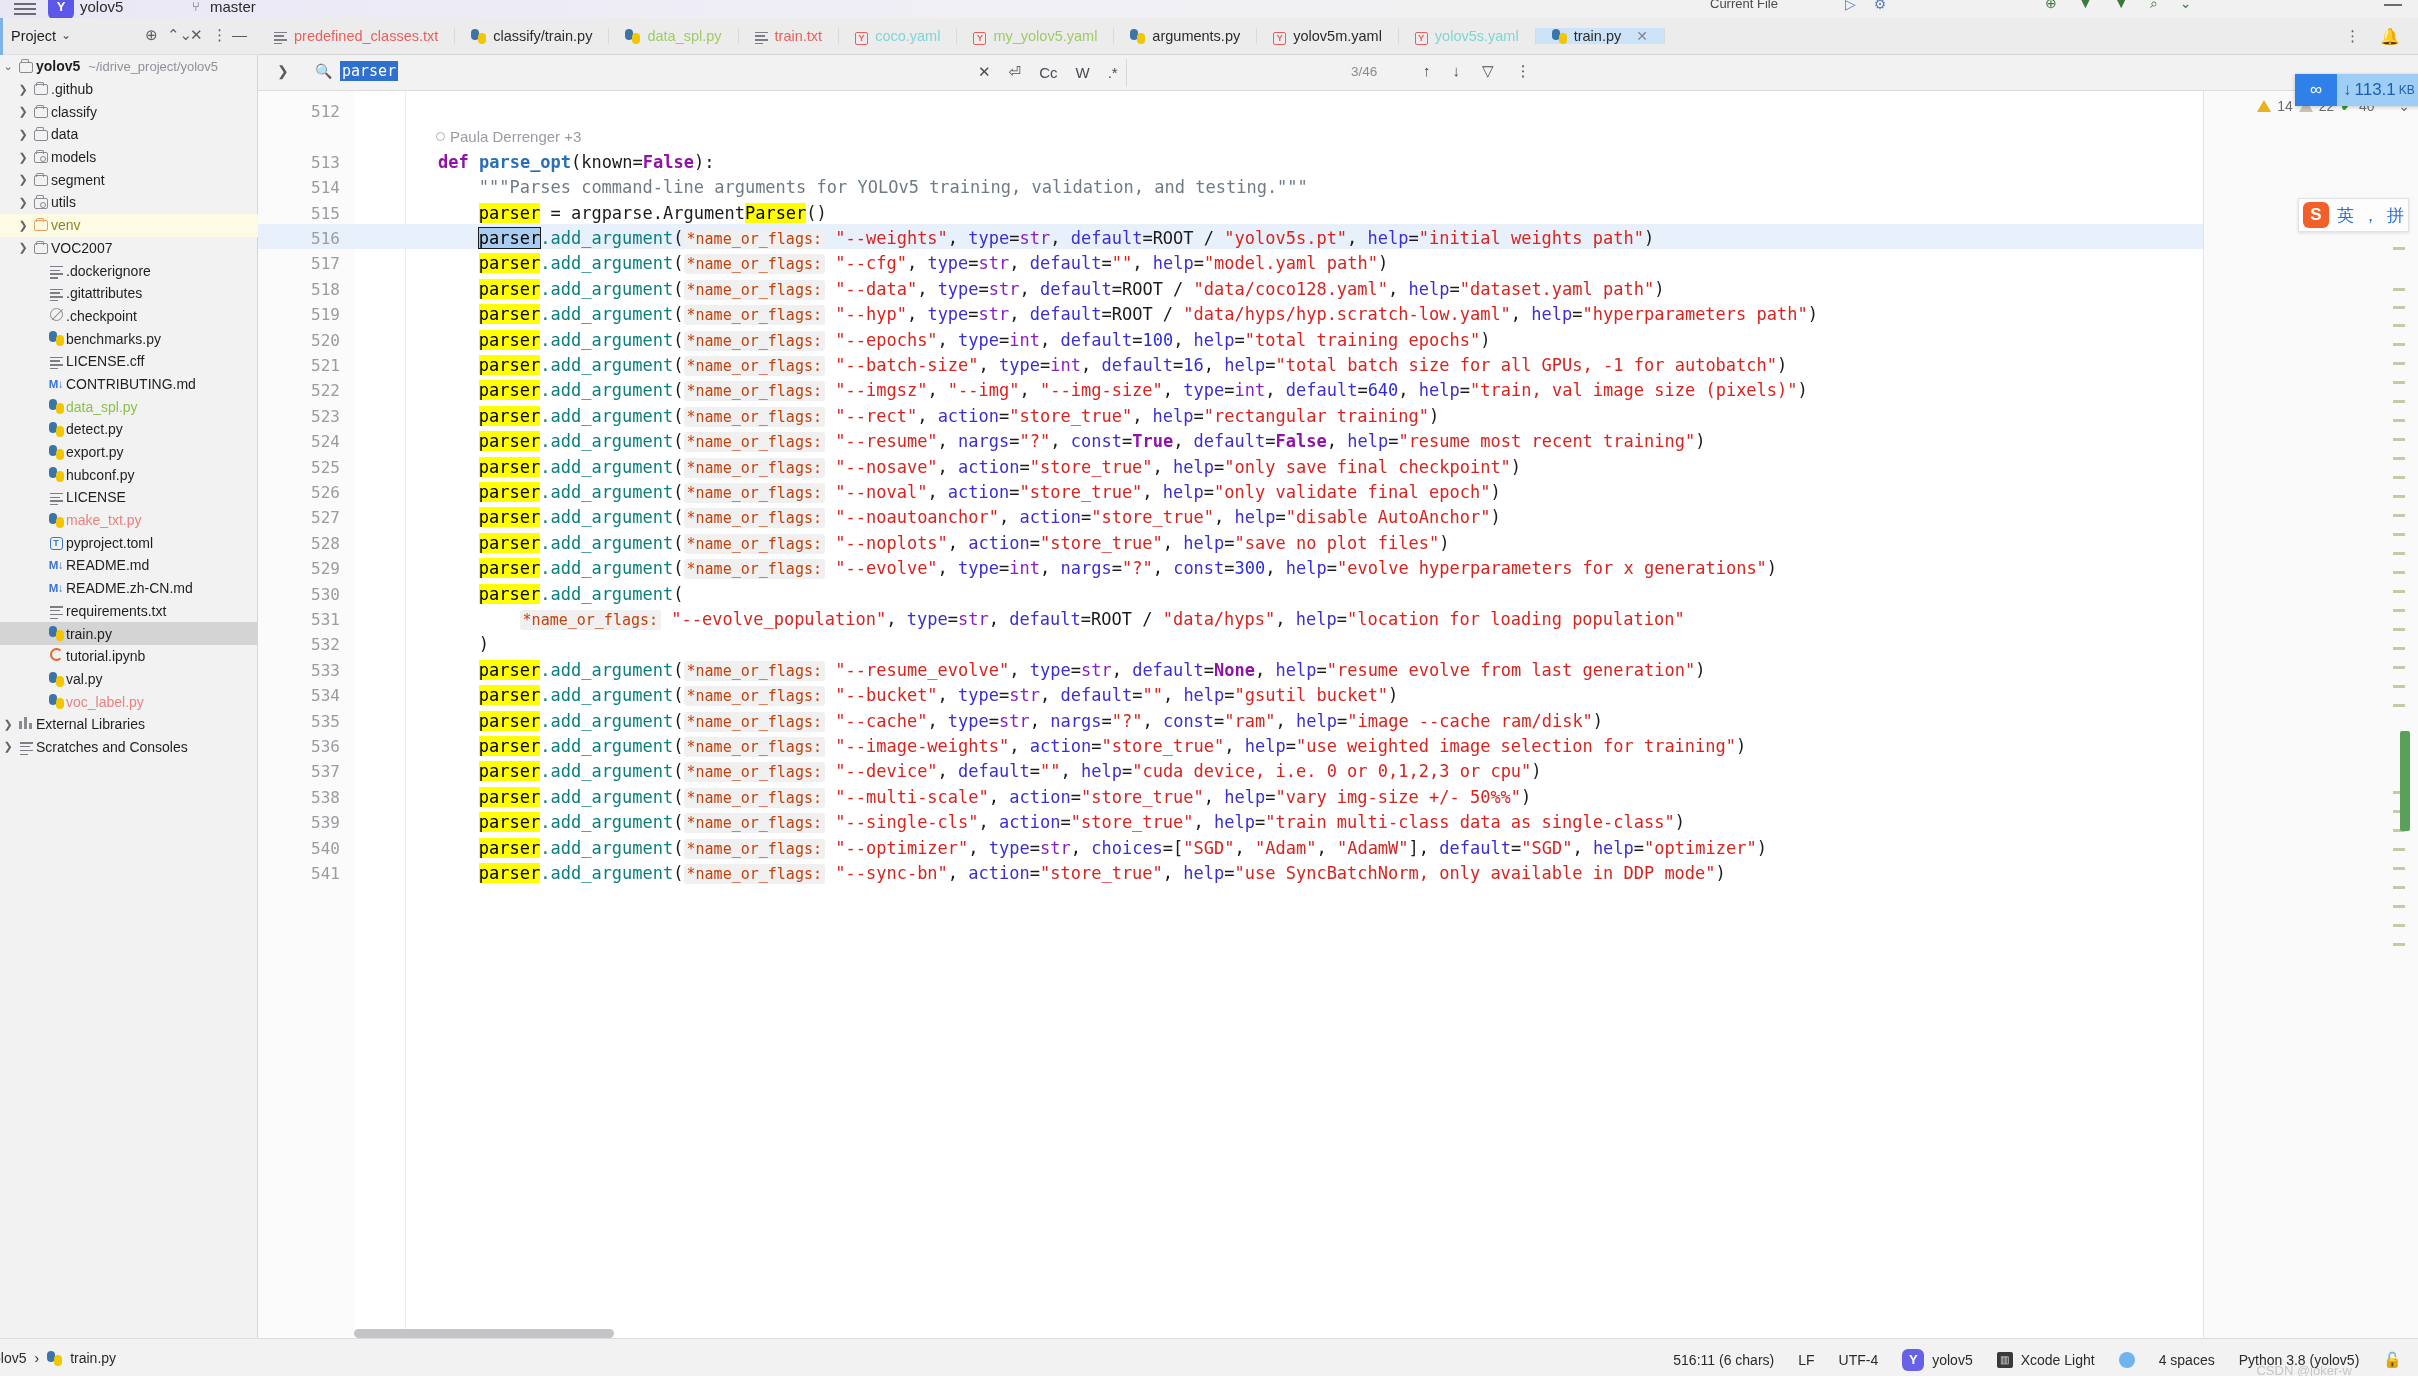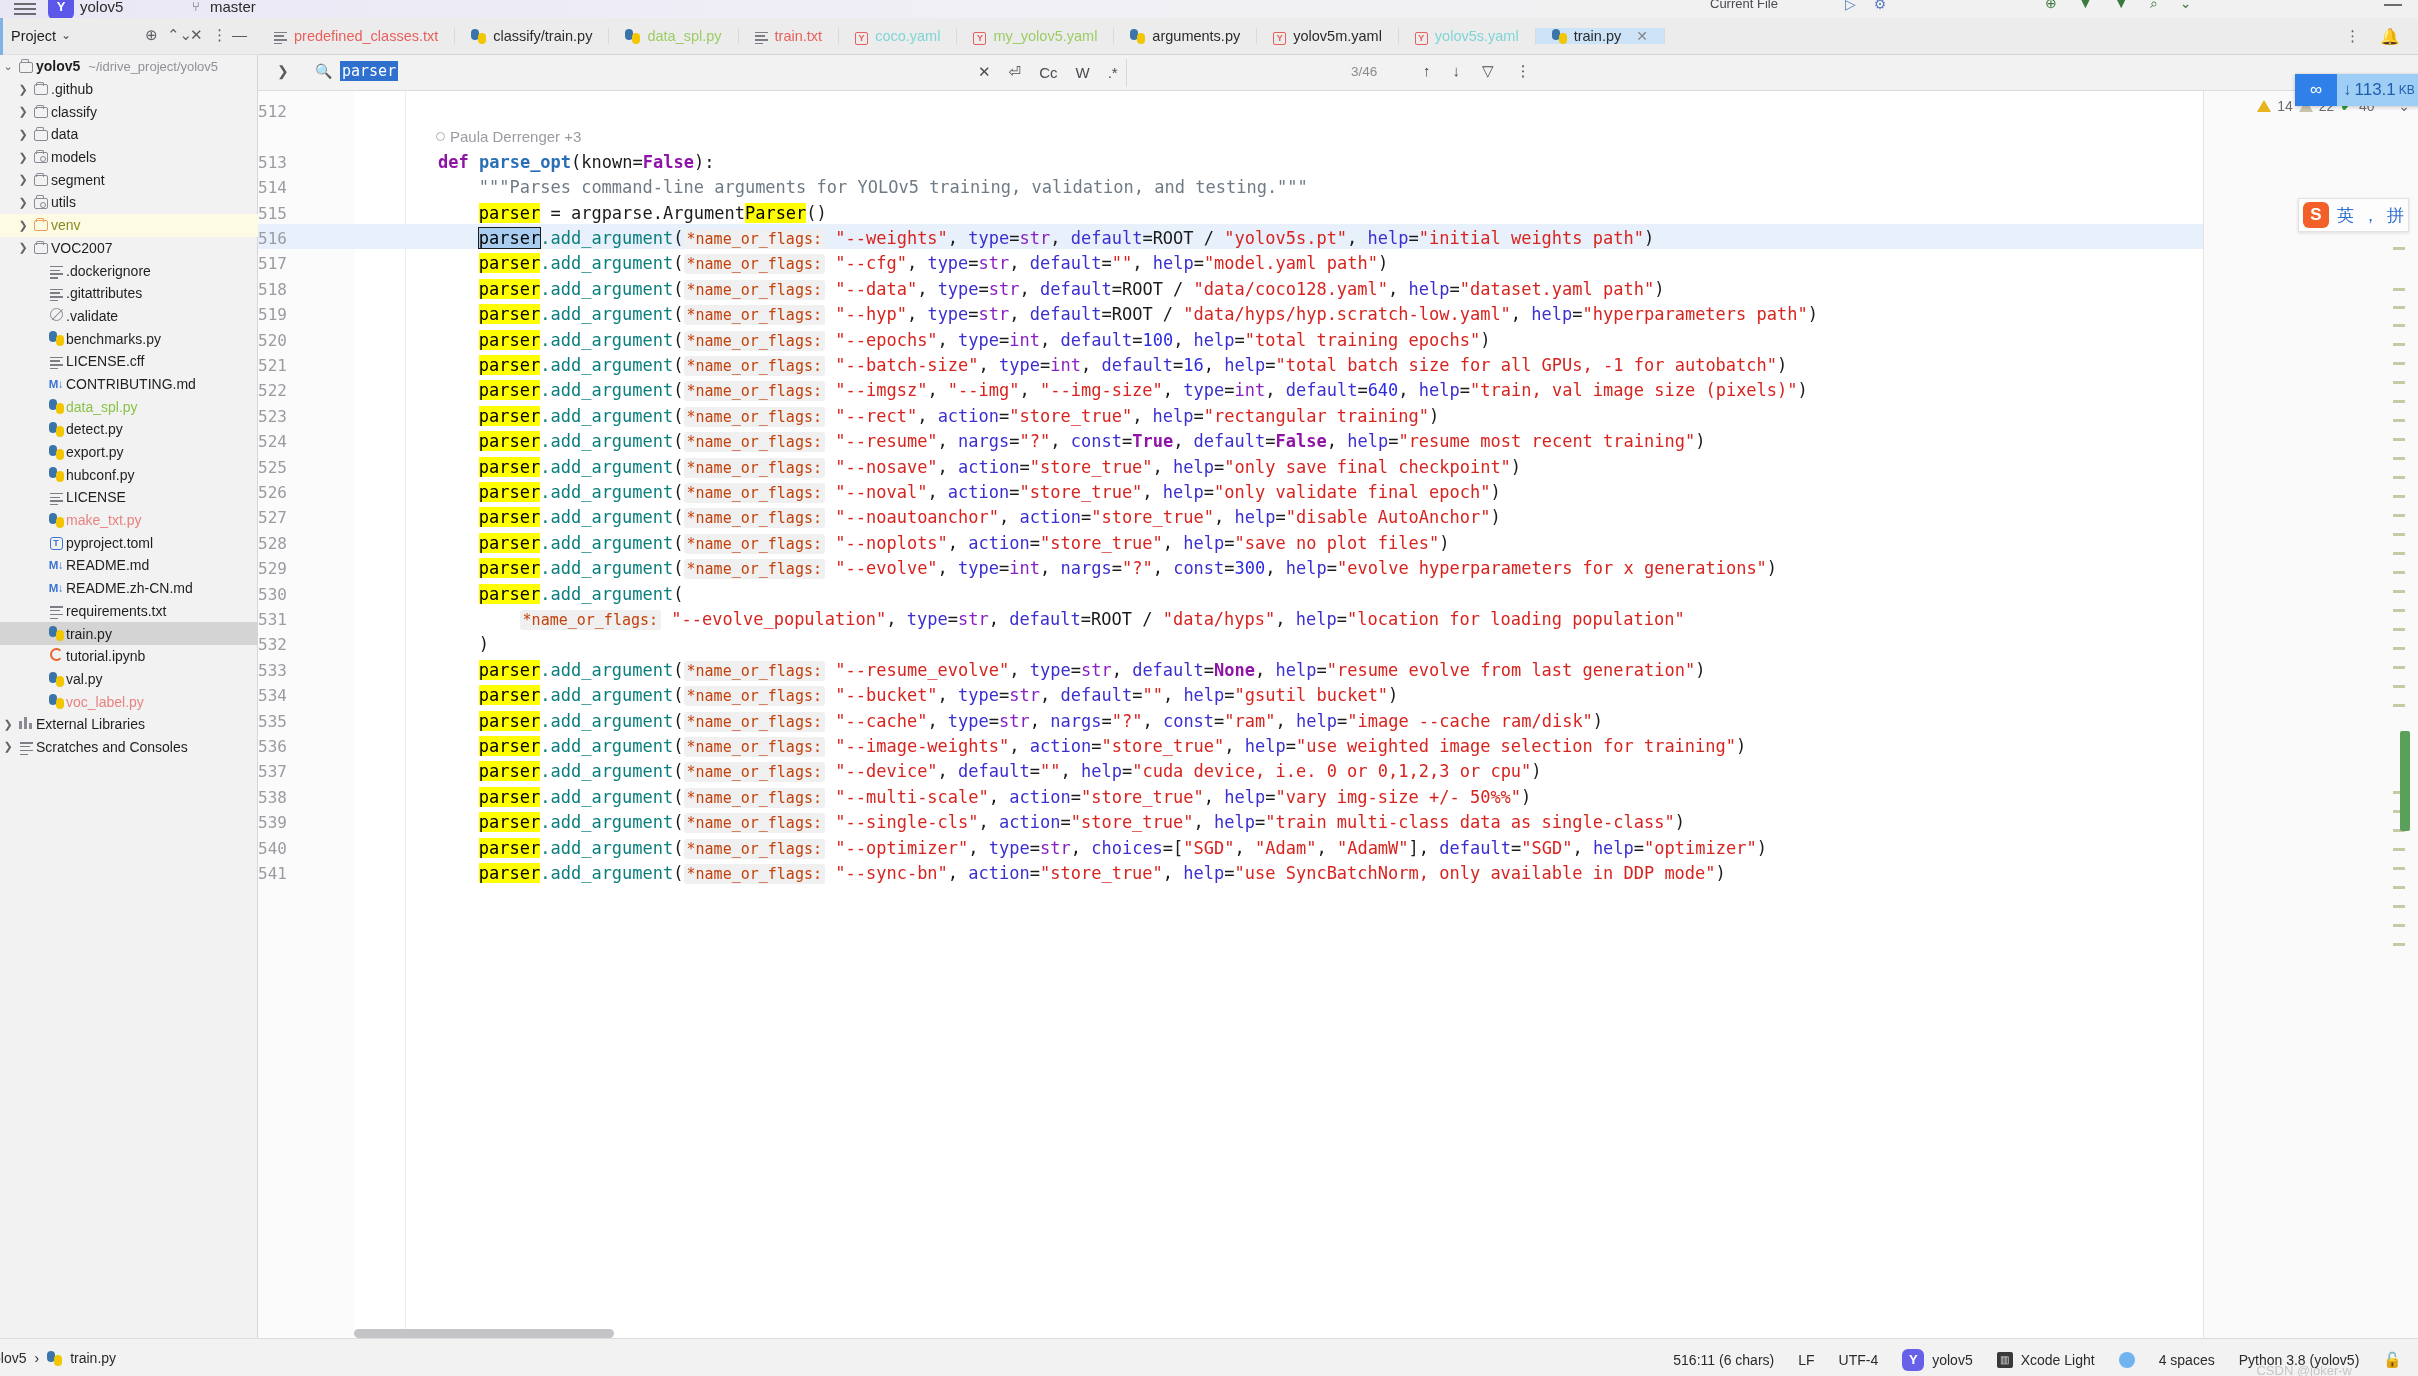--- a/index.html
+++ b/index.html
@@ -122,21 +122,21 @@
   .tri-warn { display:inline-block; width:0;height:0;border-left:7px solid transparent;
      border-right:7px solid transparent; border-bottom:12px solid #e8b21c; position:relative;}
   .tri-weak { display:inline-block; width:0;height:0;border-left:7px solid transparent;
      border-right:7px solid transparent; border-bottom:12px solid #c8c2ae; }
   .chk { color:#2f9e2f; font-size:15px; font-weight:bold; }
   .insp-marks { position:absolute; right:13px; width:12px; height:3px; background:#c9c9a8; }
   .insp-scroll { position:absolute; right:8px; width:10px; background:#5aa05a; border-radius:2px; }
 
   .code { position:absolute; left:0; top:0; width:100%; font-family:"DejaVu Sans Mono", monospace;
      font-size:17px; line-height:25.4px; white-space:pre; }
-  .ln { position:absolute; left:0; width:82px; text-align:left; color:#9b9ba2; font-size:16px;
+  .ln { position:absolute; left:0; width:82px; text-align:right; color:#9b9ba2; font-size:16px;
      font-family:"DejaVu Sans Mono", monospace; }
   .cl { position:absolute; left:180px; white-space:pre; }
   .hl-line { position:absolute; left:0; width:2160px; height:25.4px; background:#e8f1fb; }
   .author { position:absolute; left:178px; font-size:15px; color:#9a9aa2;
      font-family:"Liberation Sans", sans-serif; }
   .author .uico { display:inline-block; width:9px;height:9px;border-radius:50%;
      border:1.4px solid #b0b0b6; margin-right:5px; vertical-align:1px; }
 
   
   .k   { color:#9013a8; font-weight:bold; }   
@@ -280,21 +280,21 @@
       <div class="row">
         <span style="display:inline-block;width:30px"></span>
         <span class="arrow"></span>
         <span class="ico"><span class="tfile"><i></i><i></i><i></i><i></i></span></span>
         <span class="lbl ">.gitattributes</span>
       </div>
       <div class="row">
         <span style="display:inline-block;width:30px"></span>
         <span class="arrow"></span>
         <span class="ico"><span class="gico"></span></span>
-        <span class="lbl ">.validate</span>
+        <span class="lbl ">.checkpoint</span>
       </div>
       <div class="row">
         <span style="display:inline-block;width:30px"></span>
         <span class="arrow"></span>
         <span class="ico"><span class="pyico"><b class="a"></b><b class="b"></b></span></span>
         <span class="lbl ">benchmarks.py</span>
       </div>
       <div class="row">
         <span style="display:inline-block;width:30px"></span>
         <span class="arrow"></span>

